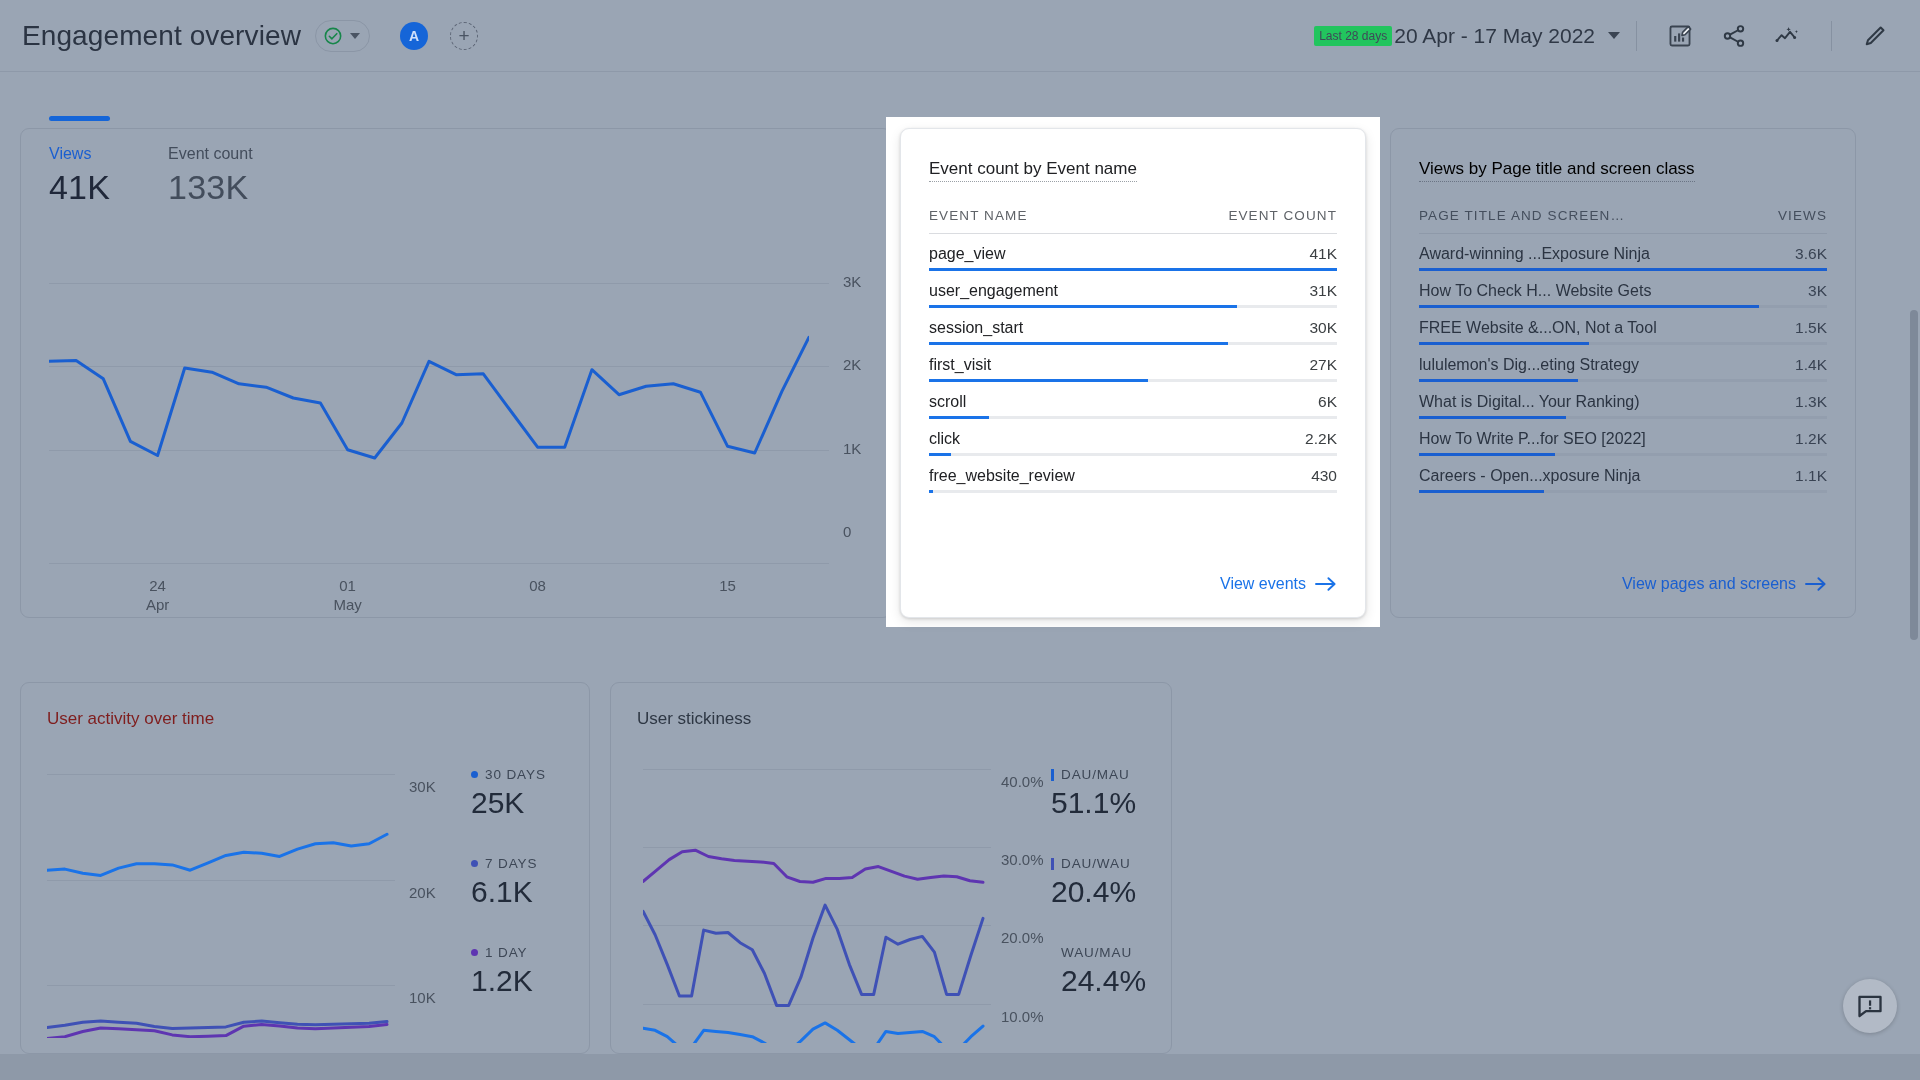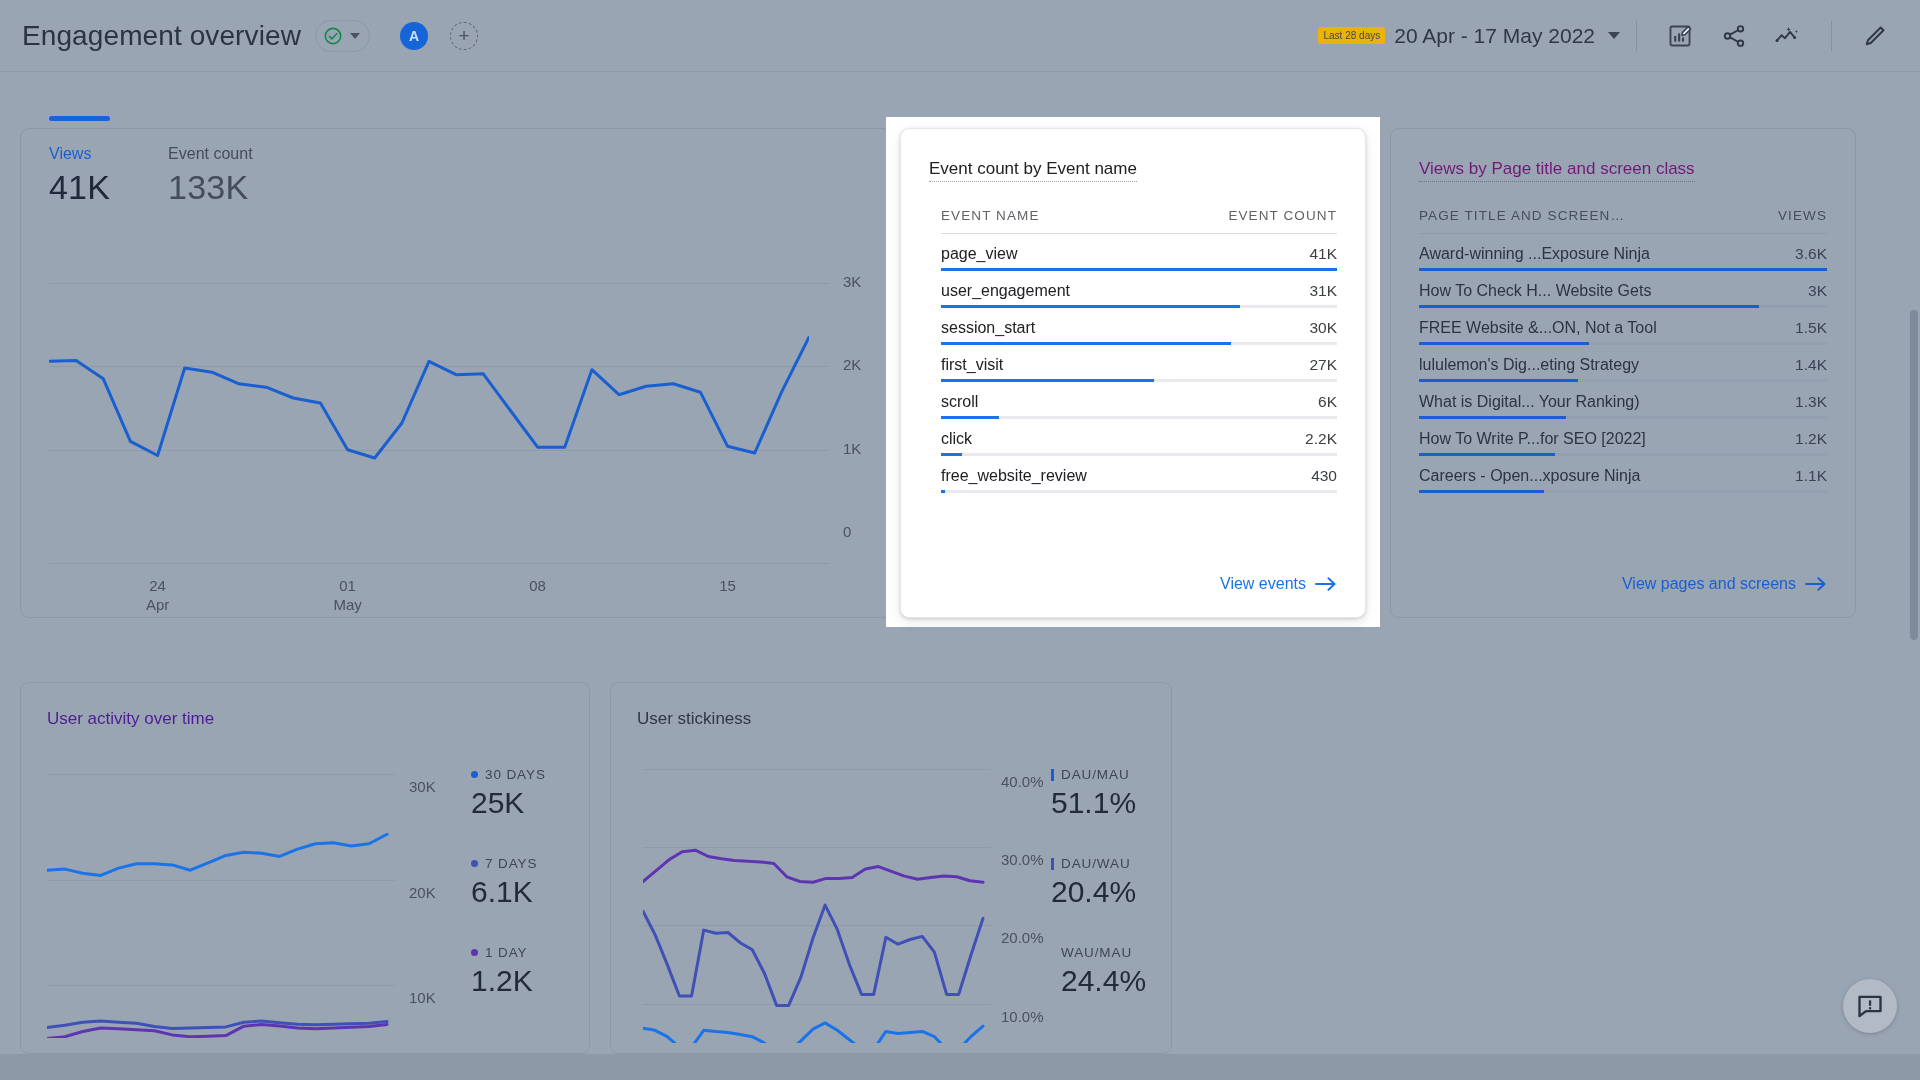--- a/index.html
+++ b/index.html
@@ -59,40 +59,40 @@
     width:28px;height:28px;border-radius:50%;
     border:1.5px dashed #5d6676;
     display:flex;align-items:center;justify-content:center;
     margin-left:8px; color:#4a5463; font-size:19px; line-height:1;
   }
 
   .tb-right{
     margin-left:auto; display:flex; align-items:center; gap:0; padding-right:18px;
   }
   .range-badge{
-    font-size:10px; color:#3f4958; background:#eab308;
-    padding:3px 5px; border-radius:2px; margin-right:9px; white-space:nowrap;
+    font-size:12px; color:#3f4958; background:#22c55e;
+    padding:3px 5px; border-radius:2px; margin-right:2px; white-space:nowrap;
   }
   .range-text{ font-size:21px; color:#2f3846; white-space:nowrap; }
   .range-caret{
     width:0;height:0;border-left:6px solid transparent;border-right:6px solid transparent;
     border-top:7px solid #3a4452; margin-left:13px;
   }
   .tb-div{ width:1px; height:30px; background:#8691a1; margin:0 16px; }
   .tb-ic{ width:30px;height:30px; margin:0 12px; display:flex;align-items:center;justify-content:center;}
 
   
   .card{
     position:absolute;
     border:1px solid #8c97a7;
     border-radius:9px;
     background:transparent;
   }
   .card-title{
-    font-size:17px; color:#701a75;
+    font-size:17px; color:#000000;
     border-bottom:1.5px dotted #6a7484;
     display:inline-block; padding-bottom:2px;
   }
 
   
   #card-views{ left:20px; top:128px; width:872px; height:490px; }
   .tabs{ display:flex; gap:0; padding:0; position:relative; }
   .tab{
     padding:20px 0 14px 0; margin-right:58px; position:relative; cursor:pointer;
   }
@@ -293,21 +293,21 @@
         </div>
     </div>
   </div>
 
   <div id="spotlight"></div>
 
   <div id="card-events">
     <div style="padding:30px 28px 0 28px;">
       <div class="card-title">Event count by Event name</div>
     </div>
-    <div class="tbl" style="padding:26px 28px 0 40px;">
+    <div class="tbl" style="padding:26px 28px 0 28px;">
       <div class="tbl-head">
         <span>EVENT NAME</span>
         <span>EVENT COUNT</span>
       </div>
       <div class="head-rule"></div>
       <div id="events-rows">
           <div>
             <div class="row">
               <span class="row-name">page_view</span>
               <span class="row-val">41K</span>
@@ -463,21 +463,21 @@
       <span>
         <svg width="22" height="16" viewBox="0 0 22 16">
             <path d="M1 8h18M13.4 2.2L19.6 8l-6.2 5.8" fill="none" stroke="#1a5fd0" stroke-width="1.9" stroke-linecap="round" stroke-linejoin="round"></path>
           </svg>
       </span>
     </div>
   </div>
 
   <div class="card" id="card-activity">
     <div style="padding:26px 0 0 26px;">
-      <div style="font-size:17px;color:#4c1d95;">User activity over time</div>
+      <div style="font-size:17px;color:#7f1d1d;">User activity over time</div>
     </div>
     <div class="plot" style="position:absolute;left:26px;top:70px;width:380px;height:290px;">
       <div id="activity-grid">
           <div class="gridline" style="top: 21.1111px; width: 348px;"></div>
           <div class="ylab" style="top: 25.1111px; left: 362px;">30K</div>
           <div class="gridline" style="top: 126.667px; width: 348px;"></div>
           <div class="ylab" style="top: 130.667px; left: 362px;">20K</div>
           <div class="gridline" style="top: 232.222px; width: 348px;"></div>
           <div class="ylab" style="top: 236.222px; left: 362px;">10K</div>
         </div>

